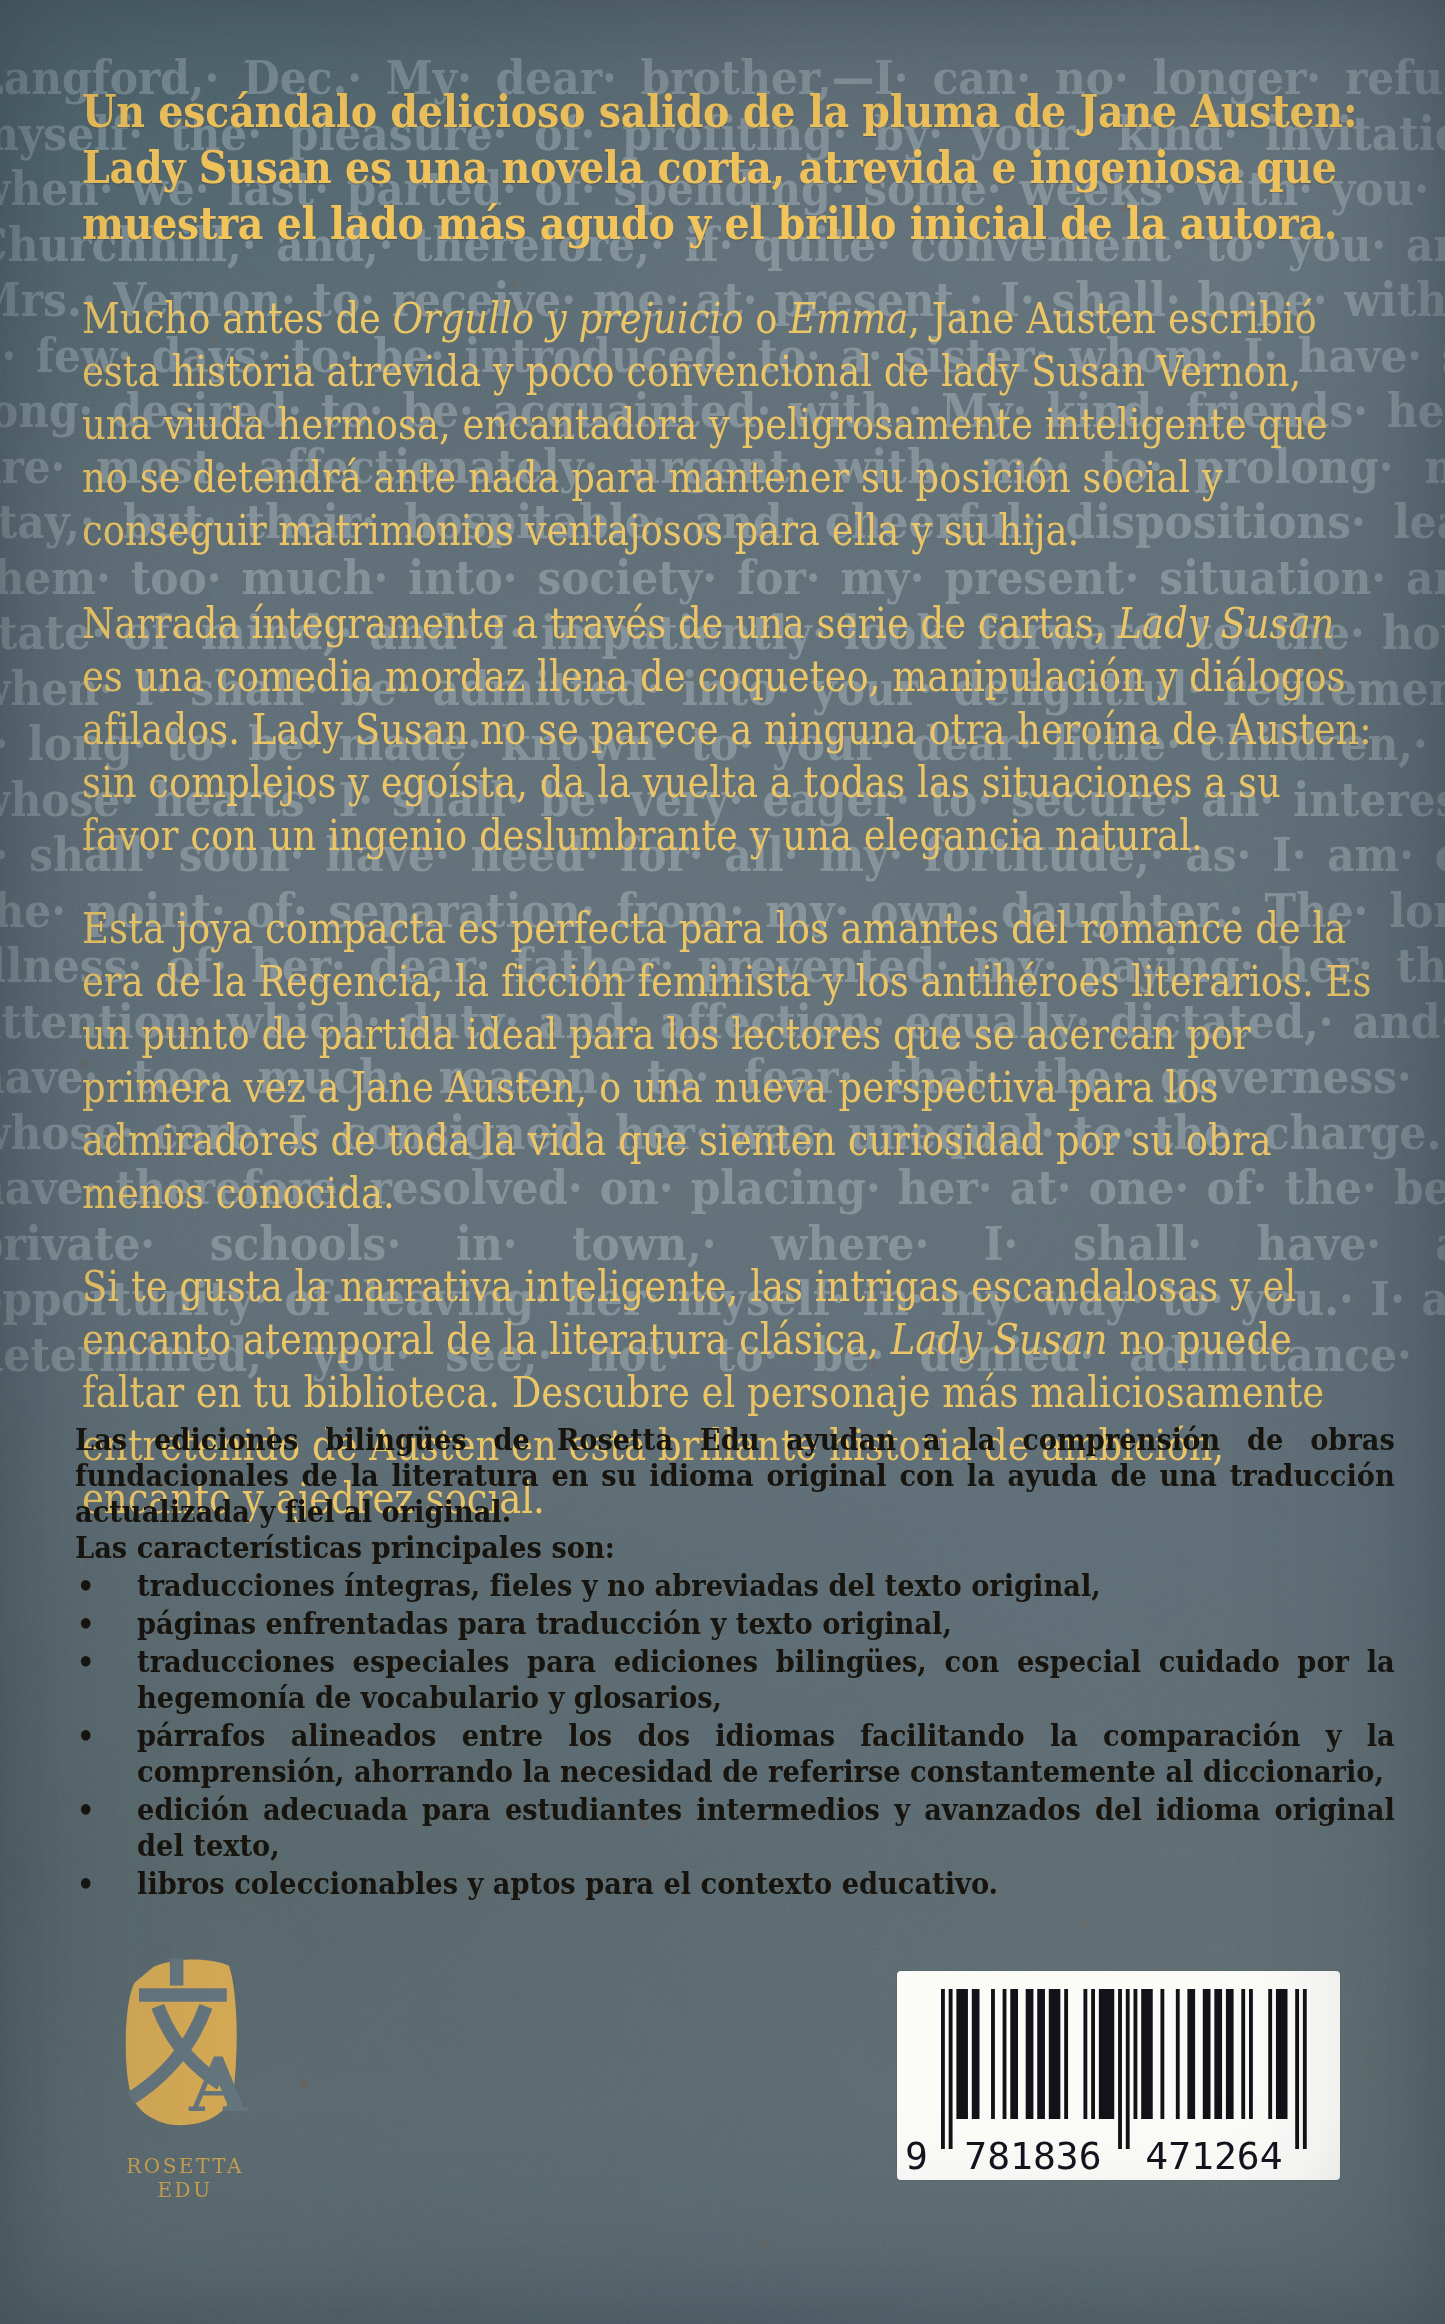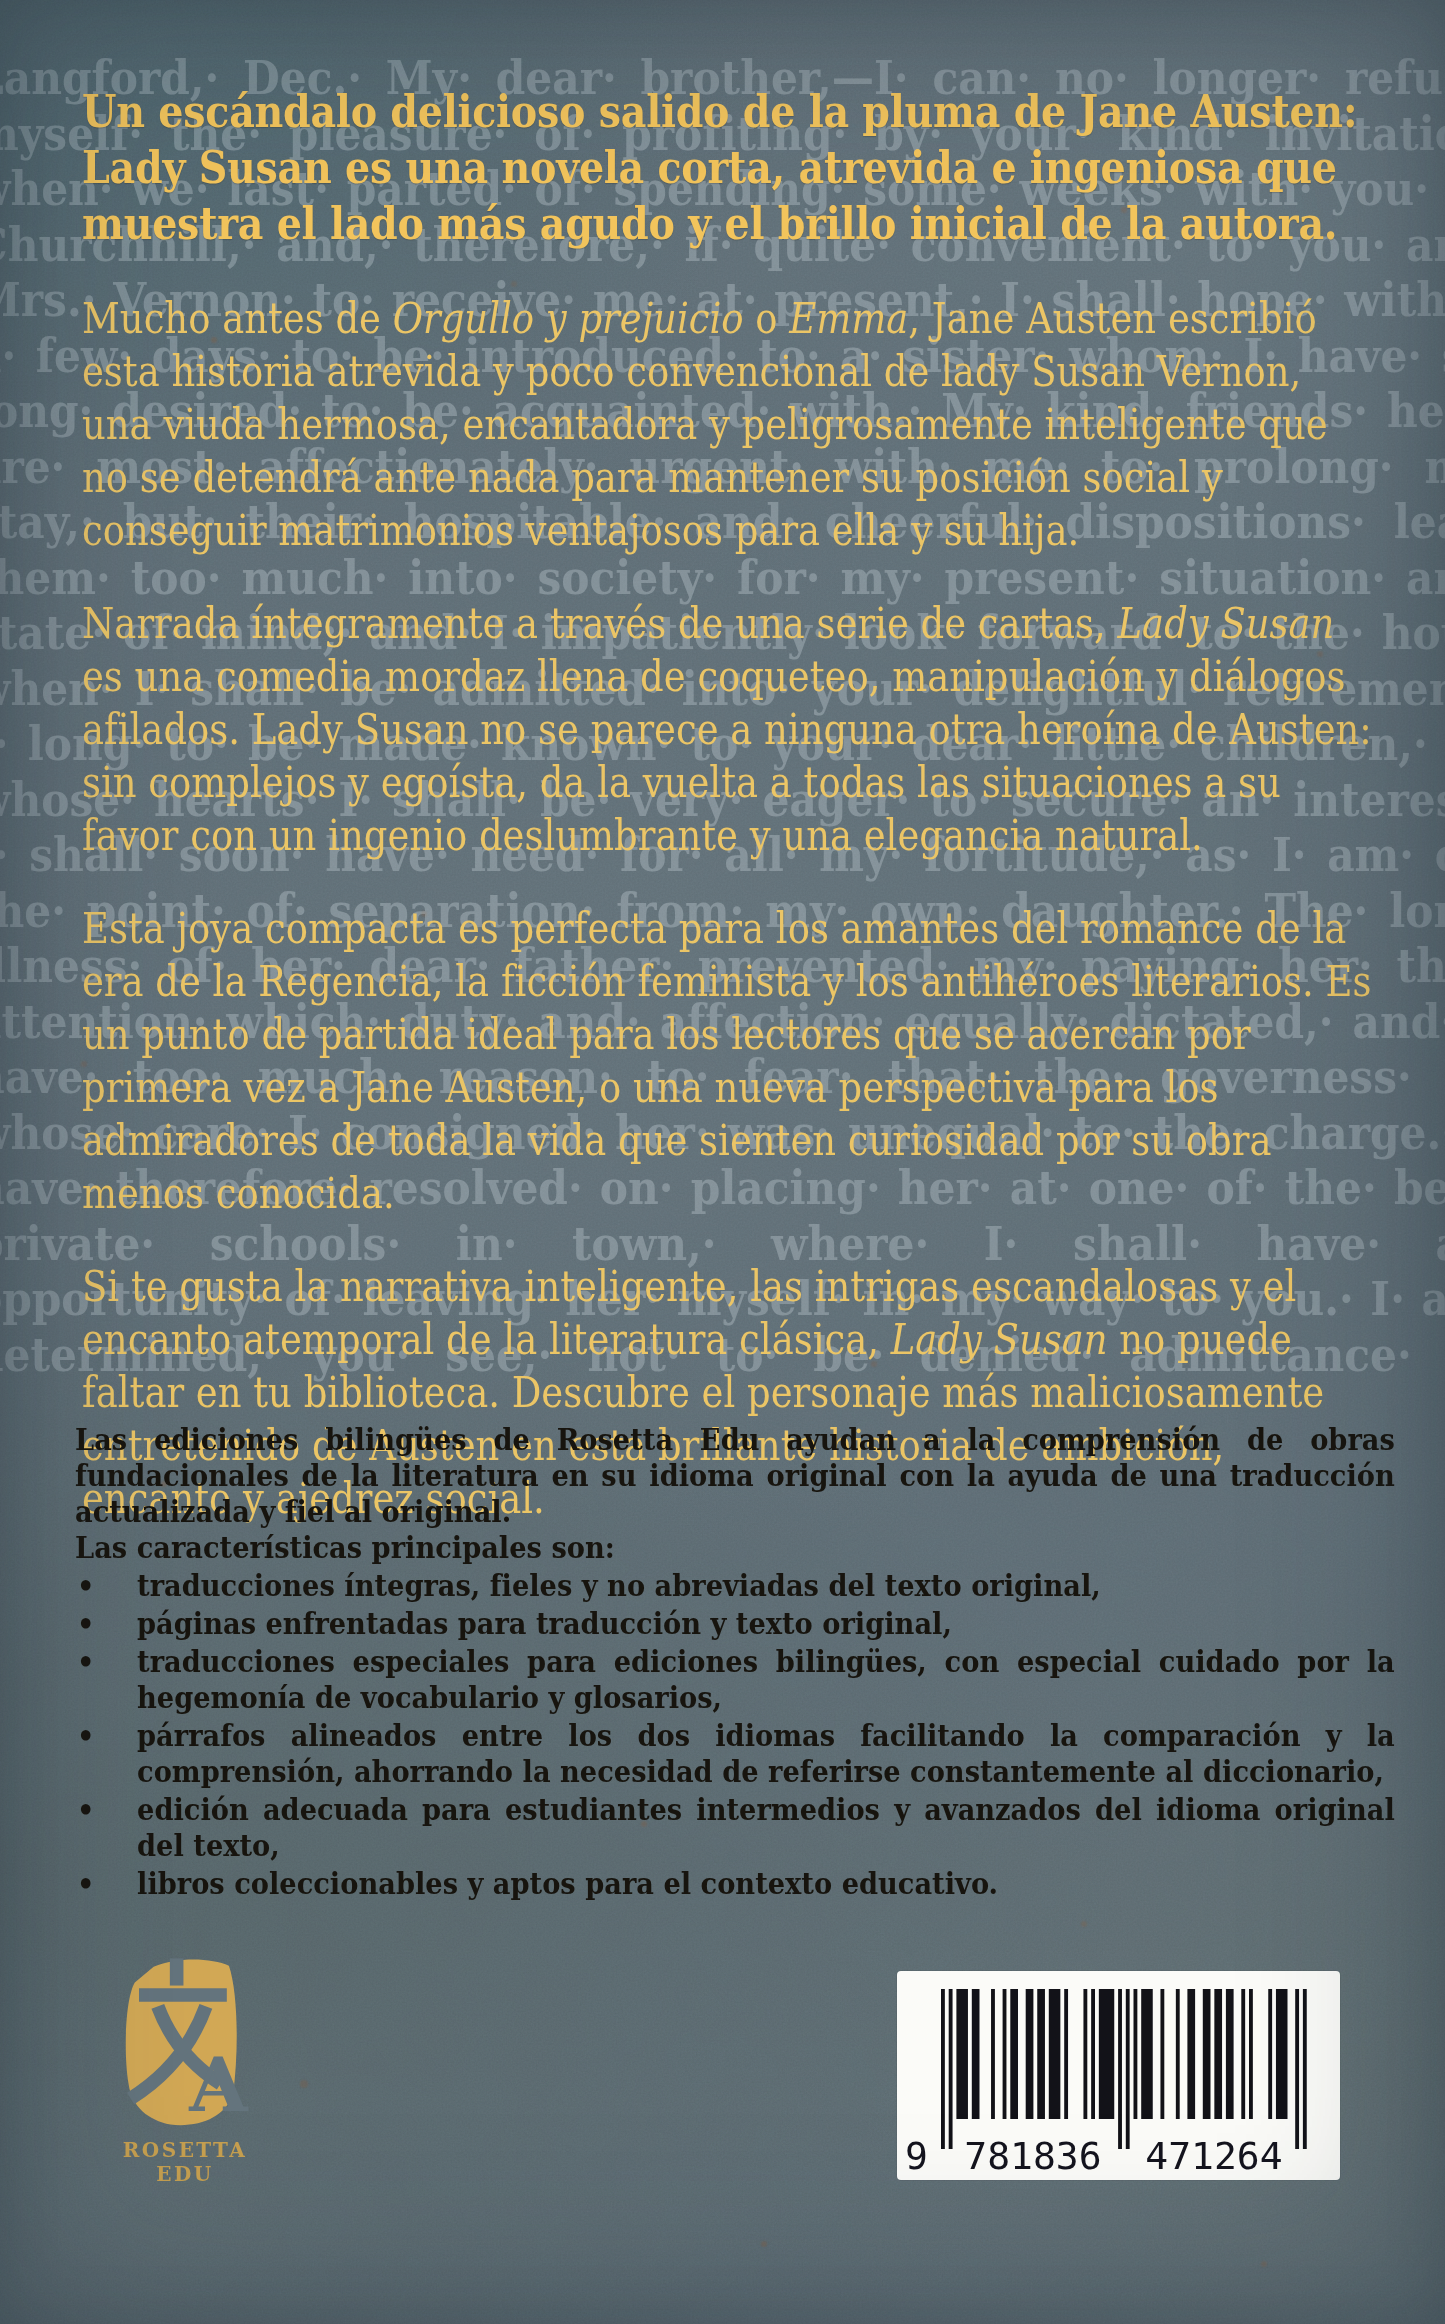--- a/index.html
+++ b/index.html
@@ -67,21 +67,21 @@
     font-weight:700;font-size:29px;line-height:36px;text-align:justify;
   }
   .features p{margin:0;}
   .features ul{margin:0;padding:0;list-style:none;}
   .features li{position:relative;padding-left:66px;margin:2px 0;}
   .features li::before{content:"•";position:absolute;left:2px;top:0;}
   
   .publisher{position:absolute;left:110px;top:1954px;z-index:4;width:150px;text-align:center;}
   .publisher svg{display:block;margin:0 auto;}
   .pub-label{
-    margin-top:8px;font-size:20px;font-weight:700;letter-spacing:2.5px;
+    margin-top:24px;font-size:20px;font-weight:400;letter-spacing:2.5px;
     color:var(--logoGold,#c7a050);font-family:"DejaVu Serif",serif;
   }
   
   .barcode{
     position:absolute;left:897px;top:1971px;z-index:4;
     width:443px;height:209px;background:#fbfbf8;border-radius:4px;
     box-shadow:0 0 0 1px rgba(0,0,0,.05);
   }
   .barcode svg{position:absolute;inset:0;}
   .bc-digit{font-family:"DejaVu Sans Mono",monospace;font-size:38px;fill:#14141e;}

